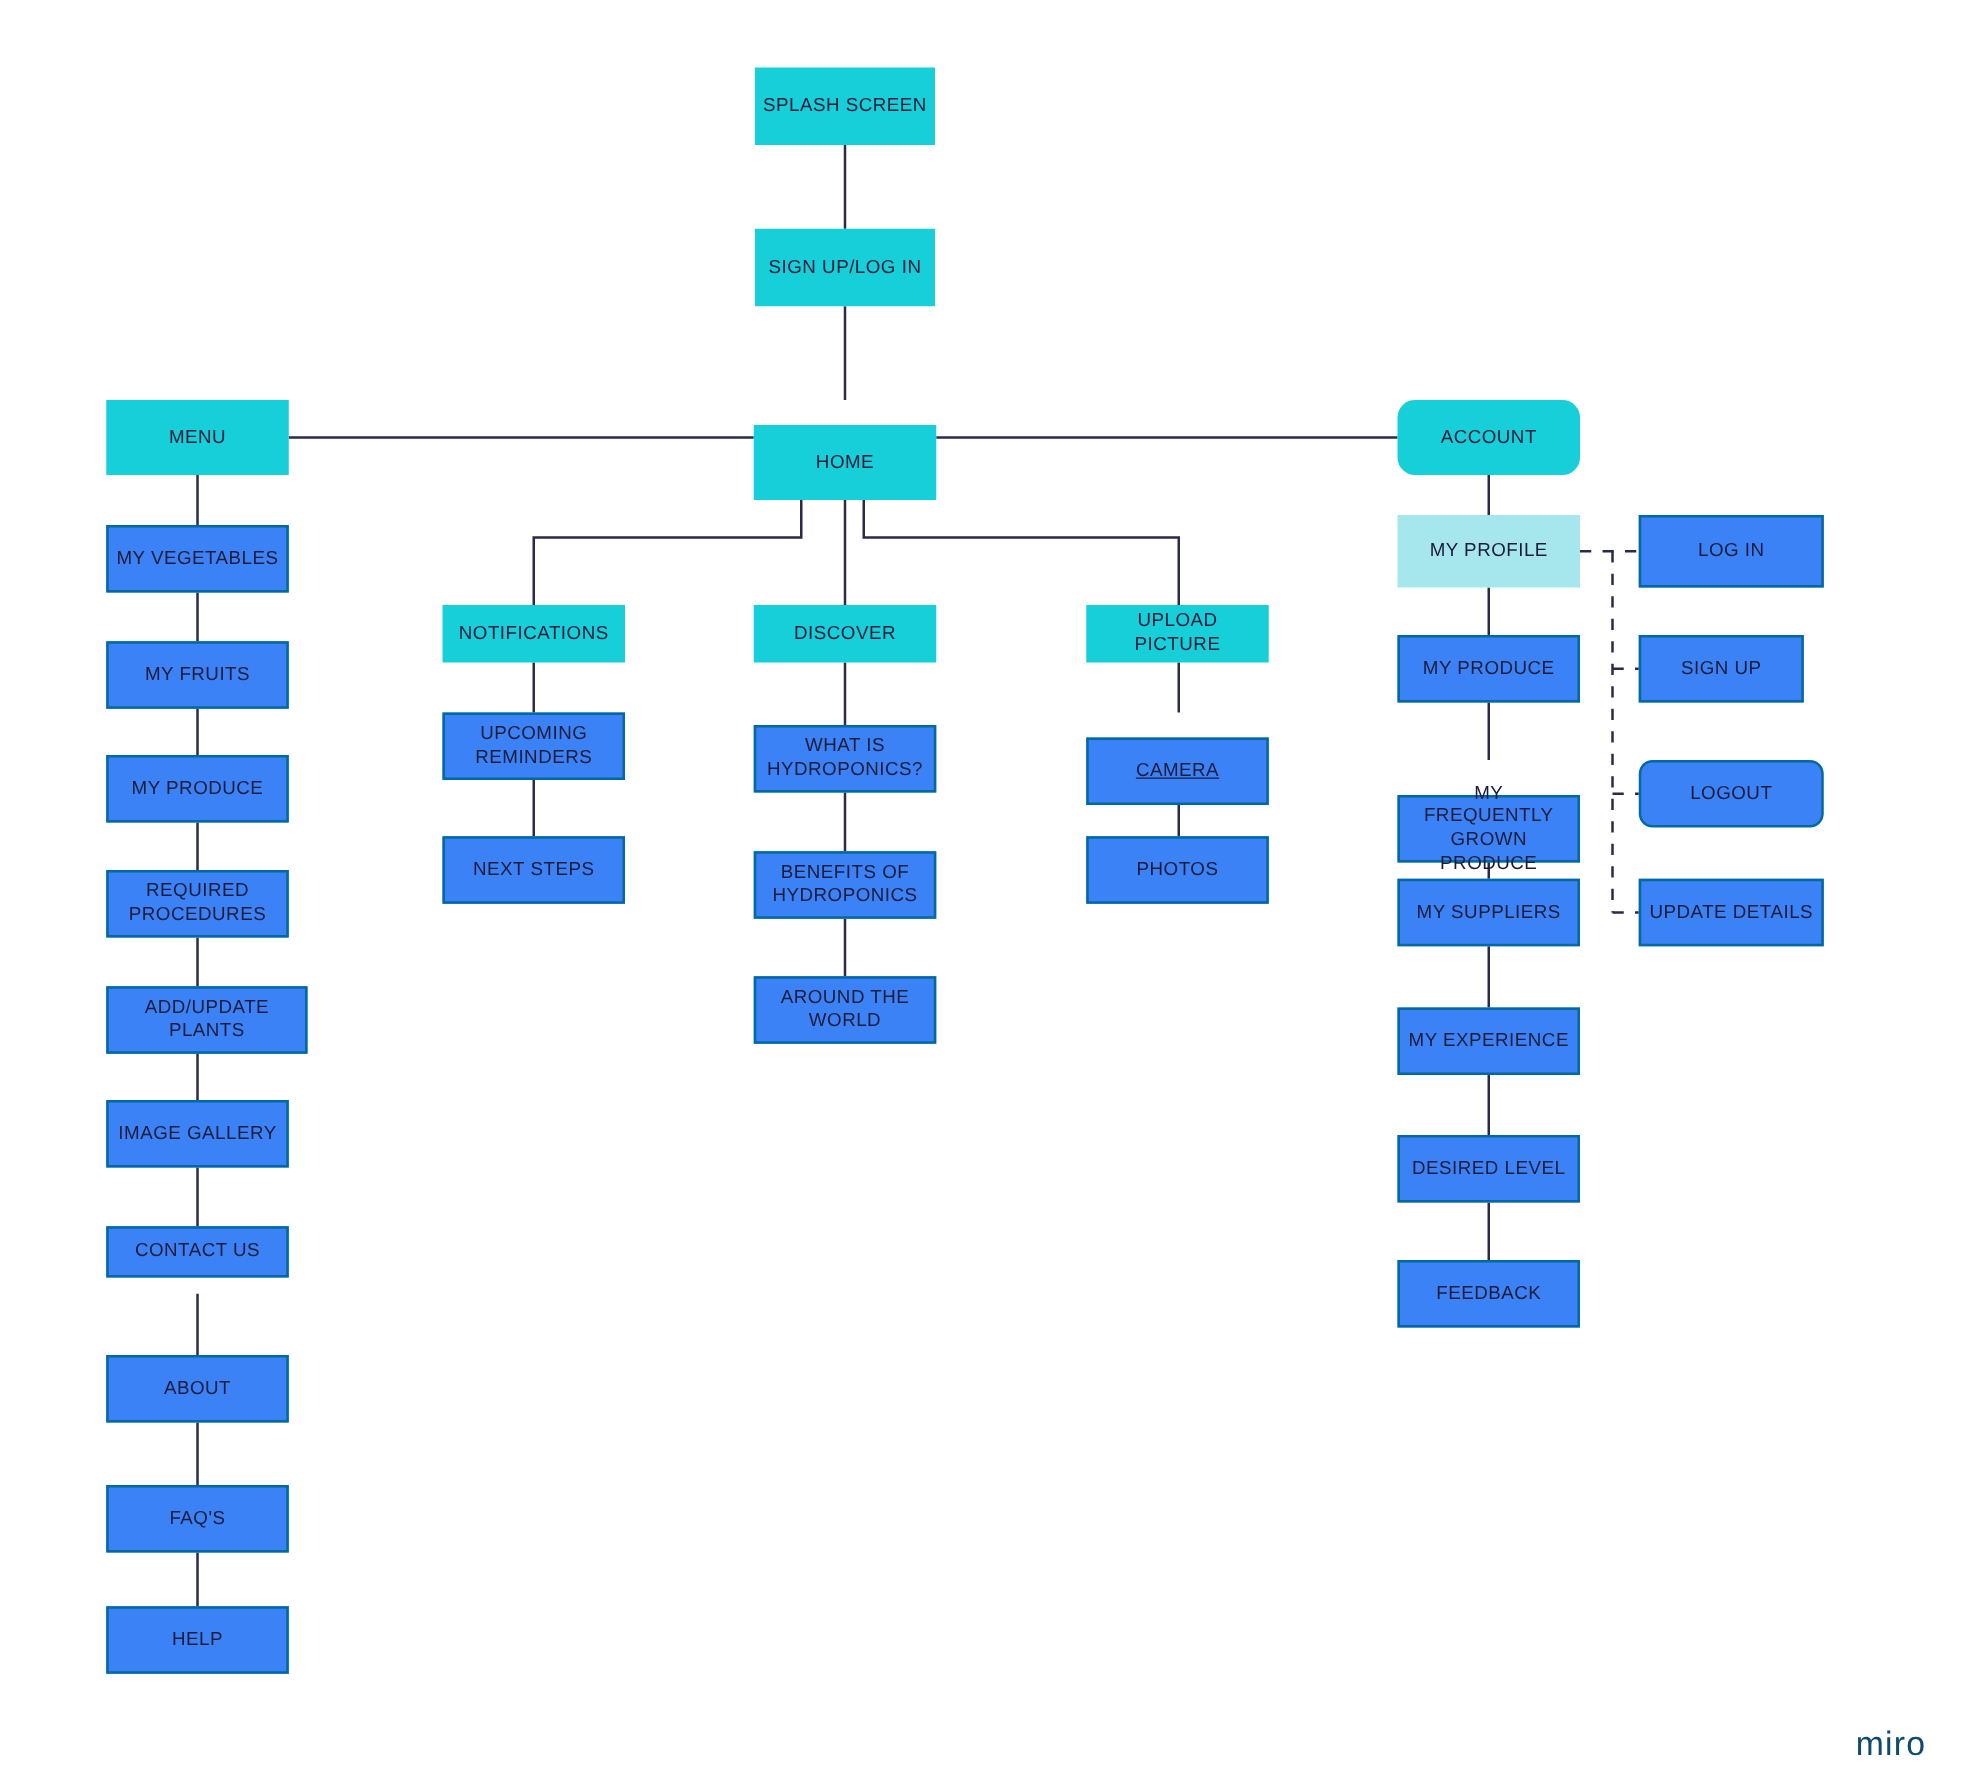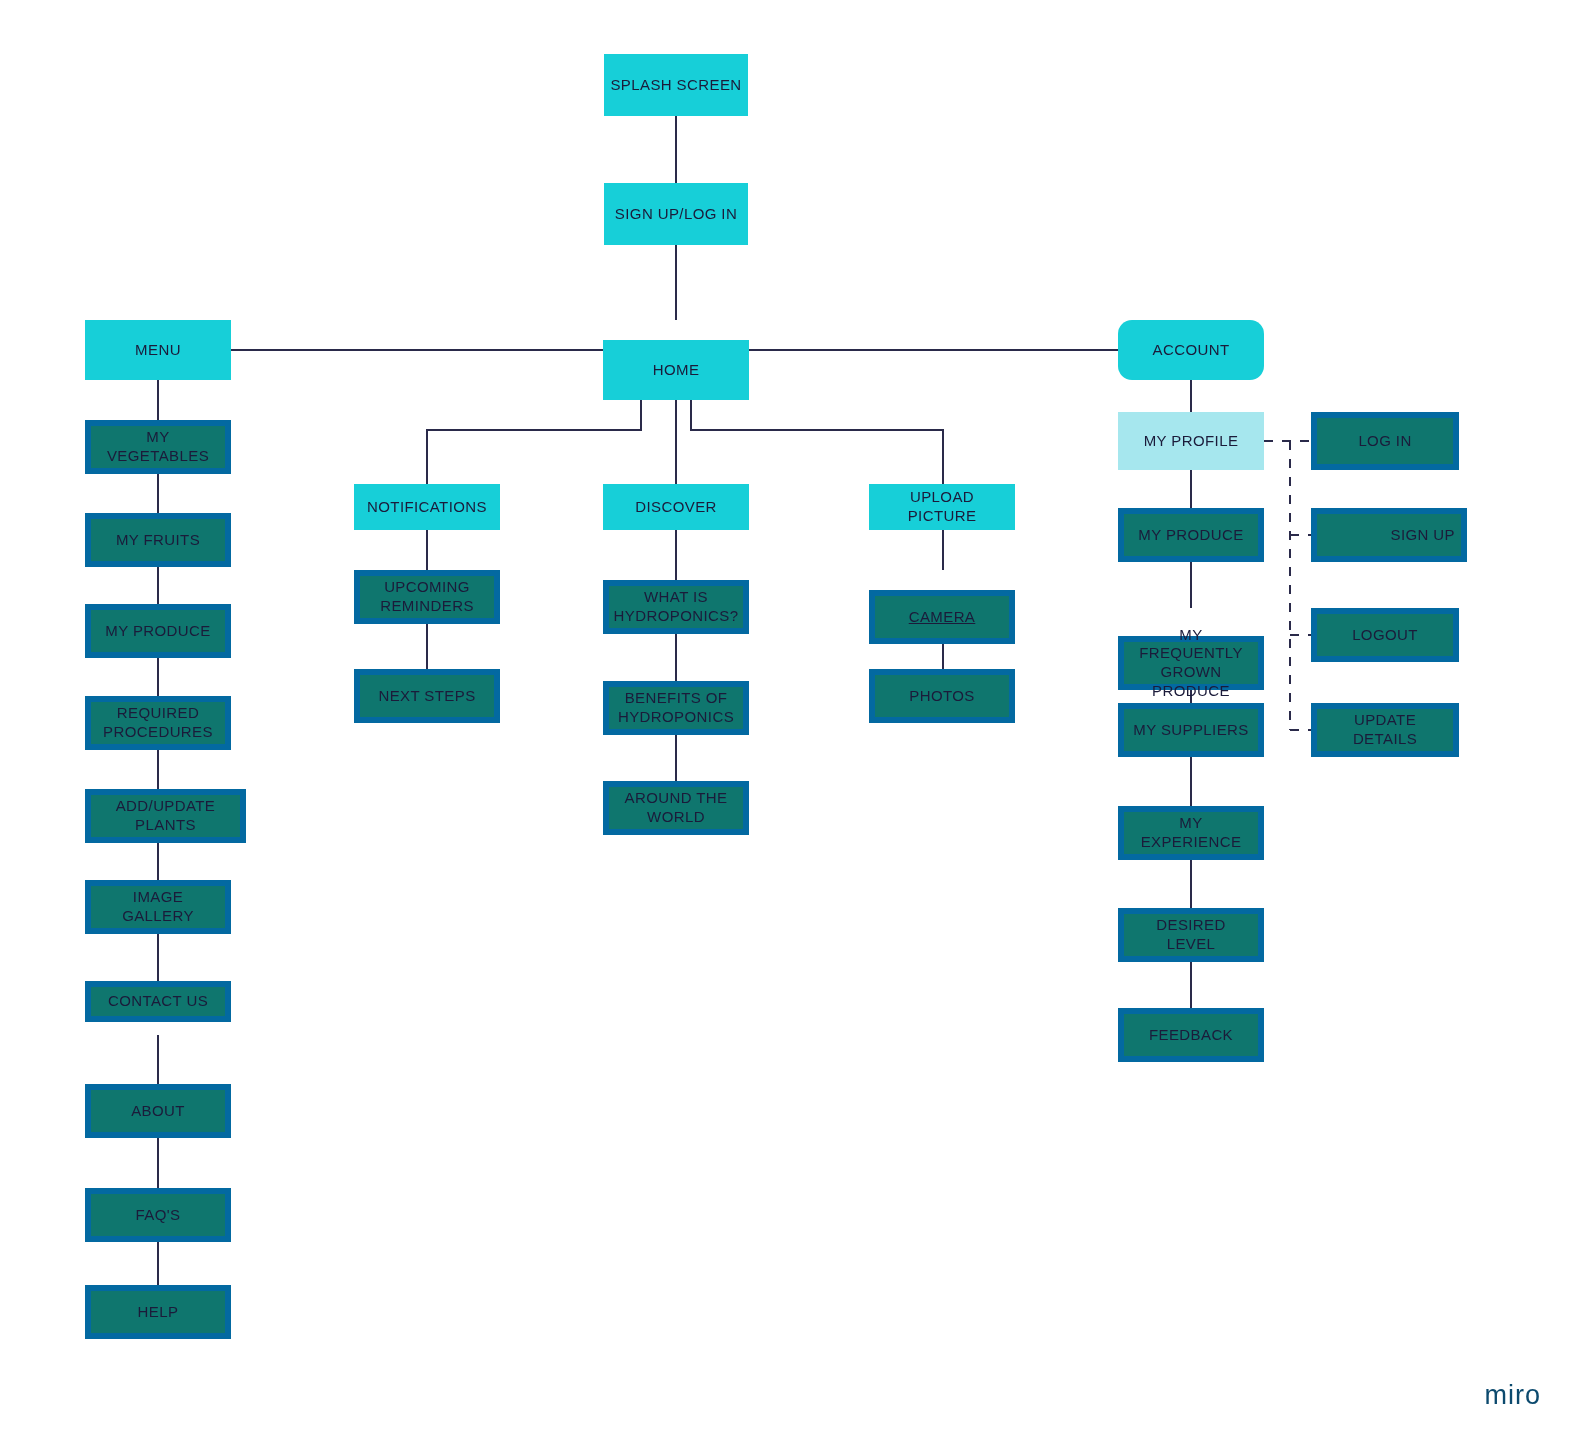--- a/index.html
+++ b/index.html
@@ -41,22 +41,22 @@
   }
   .node.filled {
     background: #17CFD8;
     border: none;
   }
   .node.soft {
     background: #A6E7EE;
     border: none;
   }
   .node.outline {
-    background: #0f766e;
-    border: 6px solid #0369a1;
+    background: #3b82f6;
+    border: 2px solid #0369a1;
   }
   .node-label {
     display: block;
     white-space: pre-line;
   }
   #watermark {
     position: absolute;
     right: 30px;
     bottom: 20px;
     color: #0c4a6e;
@@ -212,24 +212,24 @@
       </div>
       <div class="node outline" style="left: 1118px; top: 908px; width: 146px; height: 54px;">
         <span class="node-label">DESIRED LEVEL</span>
       </div>
       <div class="node outline" style="left: 1118px; top: 1008px; width: 146px; height: 54px;">
         <span class="node-label">FEEDBACK</span>
       </div>
       <div class="node outline" style="left: 1311px; top: 412px; width: 148px; height: 58px;">
         <span class="node-label">LOG IN</span>
       </div>
-      <div class="node outline" style="left: 1311px; top: 508px; width: 156px; height: 54px; justify-content: flex-end;">
+      <div class="node outline" style="left: 1311px; top: 508px; width: 132px; height: 54px;">
         <span class="node-label">SIGN UP</span>
       </div>
-      <div class="node outline" style="left: 1311px; top: 608px; width: 148px; height: 54px;">
+      <div class="node outline" style="left: 1311px; top: 608px; width: 148px; height: 54px; border-radius: 11px;">
         <span class="node-label">LOGOUT</span>
       </div>
       <div class="node outline" style="left: 1311px; top: 703px; width: 148px; height: 54px;">
         <span class="node-label">UPDATE DETAILS</span>
       </div>
     </div>
 
   <div id="watermark">miro</div>
 
 </div>

